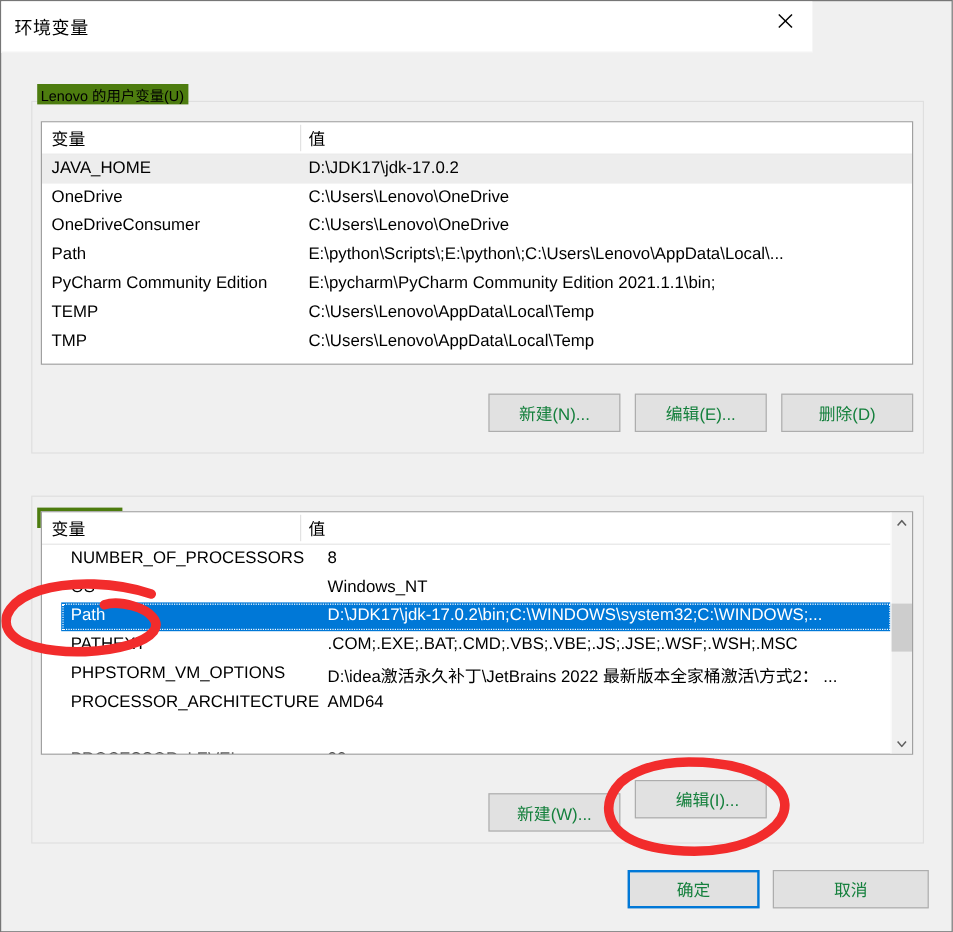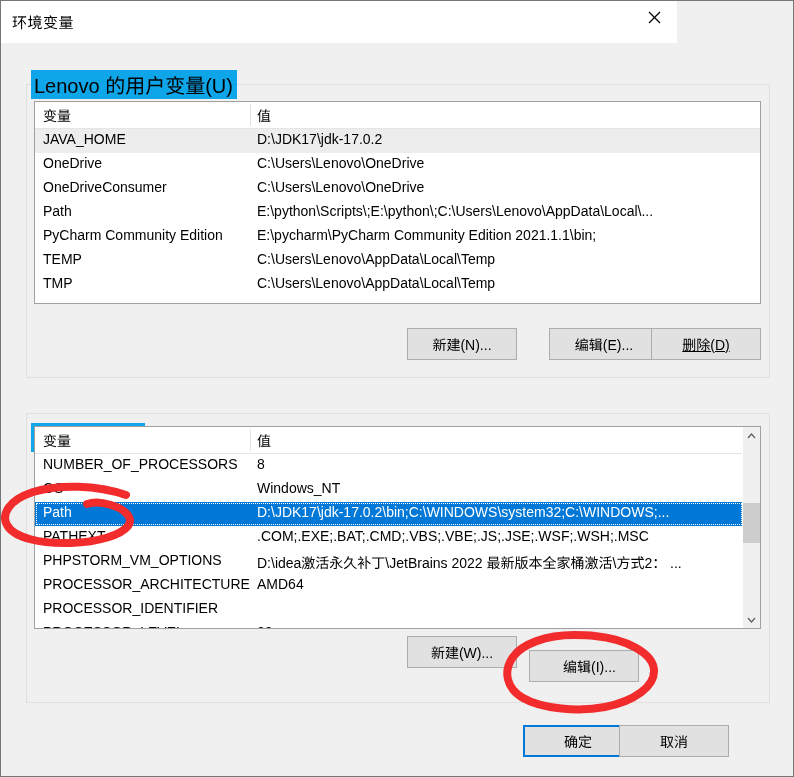--- a/index.html
+++ b/index.html
@@ -62,23 +62,23 @@
 
   
   .groupbox {
     position: absolute;
     box-sizing: border-box;
     border: 1px solid #dfdfdf;
     background: transparent;
   }
   .group-label {
     position: absolute;
-    background: #0ea5e9;
+    background: #4d7c0f;
     padding: 0 4px 0 3px;
-    font-size: 20px;
+    font-size: 12px;
     color: #000000;
     white-space: nowrap;
   }
 
   
   .listbox {
     position: absolute;
     box-sizing: border-box;
     border: 1px solid #a0a0a0;
     background: #ffffff;
@@ -170,21 +170,21 @@
 
   
   .btn {
     position: absolute;
     box-sizing: border-box;
     height: 32px;
     background: #e1e1e1;
     border: 1px solid #adadad;
     font-family: "Liberation Sans", "DejaVu Sans", sans-serif;
     font-size: 14px;
-    color: #000000;
+    color: #15803d;
     display: flex;
     align-items: center;
     justify-content: center;
     cursor: pointer;
     white-space: nowrap;
   }
   .btn.default {
     border: 2px solid #0078d7;
     background: #e1e1e1;
   }
@@ -249,33 +249,33 @@
           <div class="cell-value">C:\Users\Lenovo\AppData\Local\Temp</div>
         </div>
         <div class="row">
           <div class="cell-name">TMP</div>
           <div class="cell-value">C:\Users\Lenovo\AppData\Local\Temp</div>
         </div>
       </div>
   </div>
 
   <div class="btn" style="left:406px; top:327px; width:110px;">新建(N)...</div>
-  <div class="btn" style="left:528px; top:327px; width:110px;margin-left:20px;">编辑(E)...</div>
-  <div class="btn" style="left:650px; top:327px; width:110px;text-decoration:underline;">删除(D)</div>
+  <div class="btn" style="left:528px; top:327px; width:110px;">编辑(E)...</div>
+  <div class="btn" style="left:650px; top:327px; width:110px;">删除(D)</div>
 
   <div class="groupbox" style="left:25px; top:412px; width:744px; height:290px;"></div>
   <div class="group-label" style="left:30px; top:394px;margin-top:28px;">系统变量(S)</div>
 
   <div class="listbox" style="left:33px; top:425px; width:727px; height:203px;">
     <div class="list-header" style="margin-right:17px;">
       <div class="hdr-cell hdr-name">变量</div>
       <div class="hdr-divider"></div>
       <div class="hdr-cell hdr-value">值</div>
     </div>
-    <div id="system-rows" style="margin-right:17px;">
+    <div id="system-rows" style="margin-right:17px;margin-left:16px;">
         <div class="row">
           <div class="cell-name">NUMBER_OF_PROCESSORS</div>
           <div class="cell-value">8</div>
         </div>
         <div class="row">
           <div class="cell-name">OS</div>
           <div class="cell-value">Windows_NT</div>
         </div>
         <div class="row selected-active">
           <div class="cell-name">Path</div>
@@ -287,21 +287,20 @@
         </div>
         <div class="row">
           <div class="cell-name">PHPSTORM_VM_OPTIONS</div>
           <div class="cell-value">D:\idea激活永久补丁\JetBrains 2022 最新版本全家桶激活\方式2： ...</div>
         </div>
         <div class="row">
           <div class="cell-name">PROCESSOR_ARCHITECTURE</div>
           <div class="cell-value">AMD64</div>
         </div>
         <div class="row">
-          <div class="cell-name">PROCESSOR_IDENTIFIER</div>
         </div>
         <div class="row">
           <div class="cell-name">PROCESSOR_LEVEL</div>
           <div class="cell-value">23</div>
         </div>
       </div>
 
     <div class="vscroll">
       <div class="arrow up">
         <svg width="9" height="6" viewBox="0 0 9 6" aria-hidden="true">
@@ -310,25 +309,25 @@
       </div>
       <div class="thumb" style="top:76px; height:40px;"></div>
       <div class="arrow down">
         <svg width="9" height="6" viewBox="0 0 9 6" aria-hidden="true">
           <polyline points="1,1 4.5,5 8,1" fill="none" stroke="#606060" stroke-width="1.3"></polyline>
         </svg>
       </div>
     </div>
   </div>
 
-  <div class="btn" style="left:406px; top:635px; width:110px;">新建(W)...</div>
+  <div class="btn" style="left:406px; top:660px; width:110px;">新建(W)...</div>
   <div class="btn" style="left:528px; top:649px; width:110px;padding-left:11px;">编辑(I)...</div>
 
   <div class="btn default" style="left:522px; top:724px; width:110px;">确定</div>
-  <div class="btn" style="left:618px; top:724px; width:110px;">取消</div>
+  <div class="btn" style="left:643px; top:724px; width:130px;">取消</div>
 
   <svg class="annotation" viewBox="0 0 794 777">
     <g id="anno-group" fill="none" stroke-linecap="round" stroke-linejoin="round">
         <path d="M 125 494 C 96 484 58 483 32 491 C 8 499 0 513 6 524 C 13 537 40 543 70 542 C 98 541 120 534 127 525 C 133 517 124 508 110 504 C 100 501 92 501 86 503" stroke="#f22c2c" stroke-width="8" fill="none"></path>
         <path d="M 573 634 C 545 634 521 643 512 656 C 502 670 505 687 522 697 C 541 708 578 711 604 706 C 634 700 654 685 653 669 C 652 652 625 638 594 635 C 586 634 579 634 573 634" stroke="#f22c2c" stroke-width="8" fill="none"></path>
       </g>
   </svg>
 
 </div>
 

